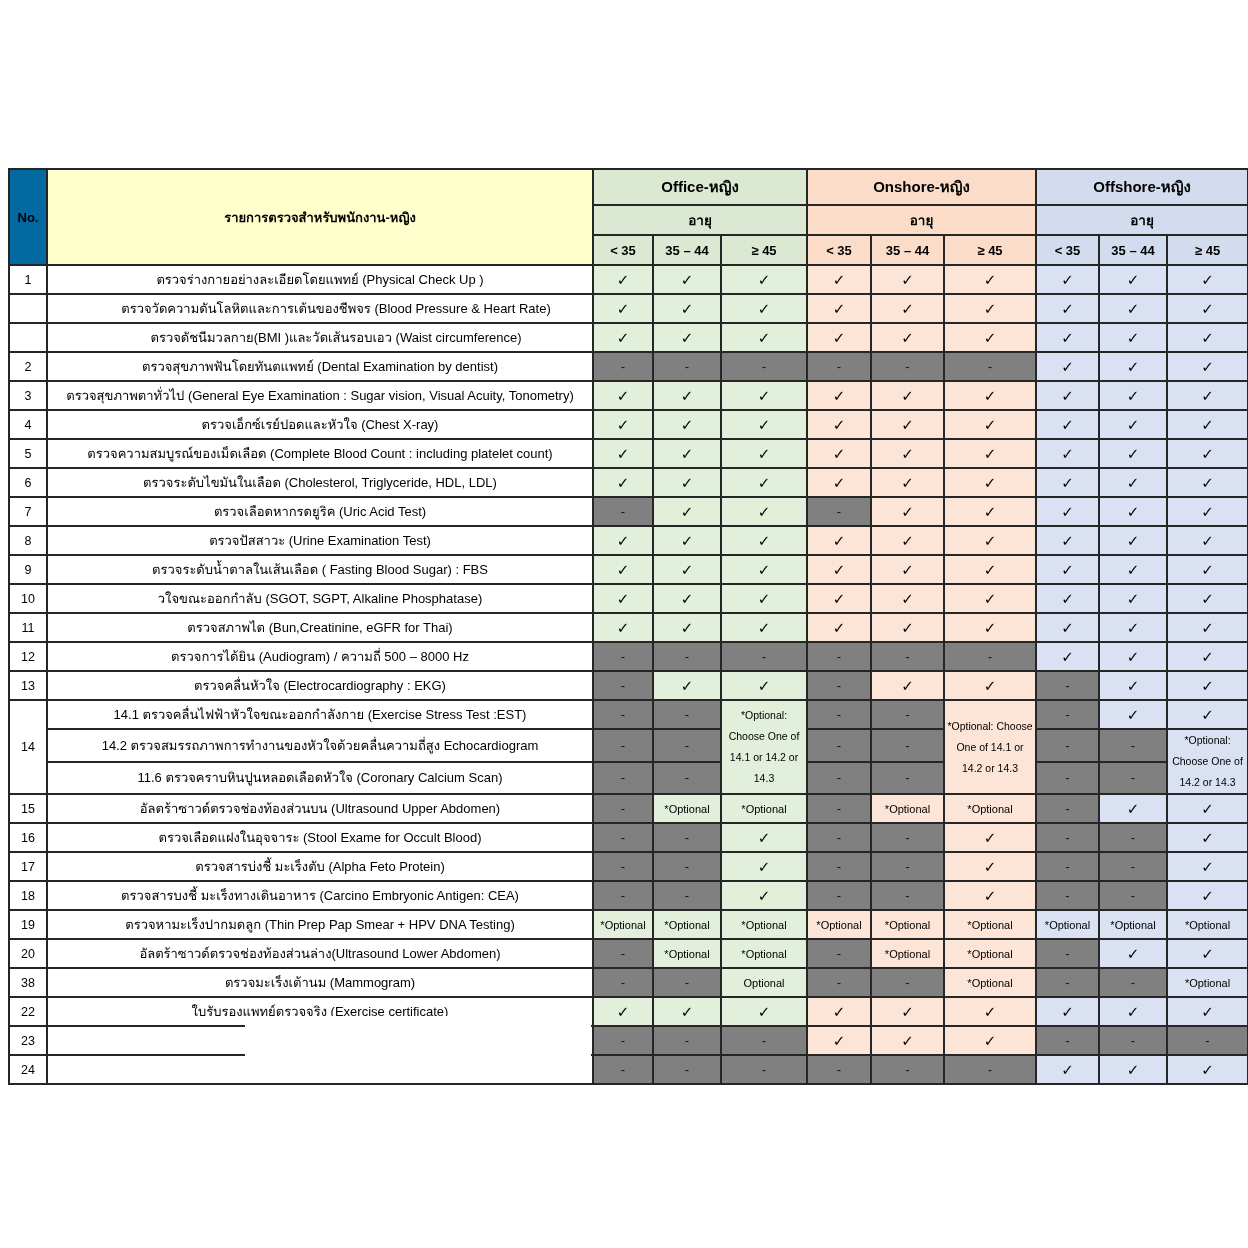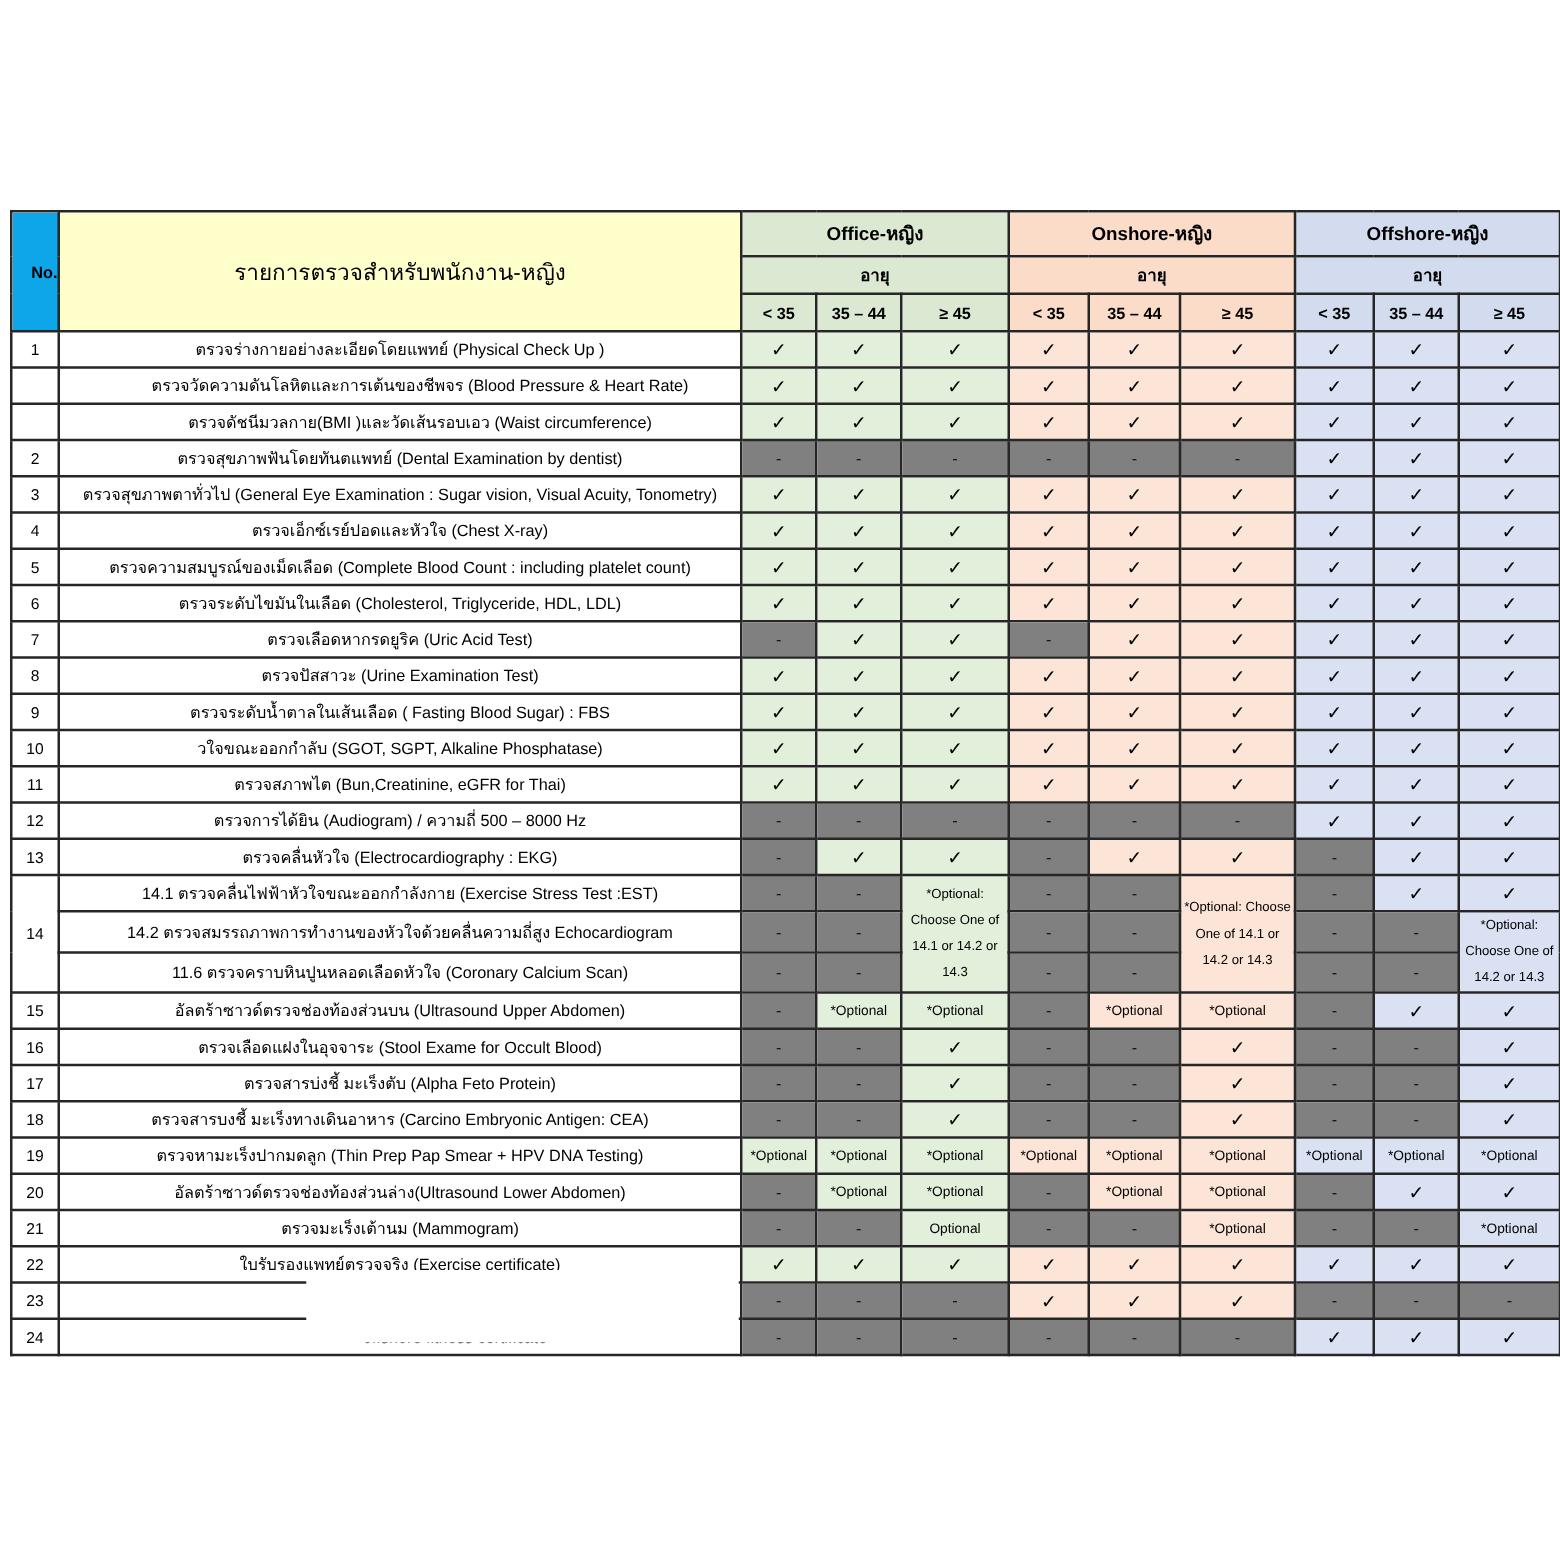--- a/index.html
+++ b/index.html
@@ -13,21 +13,21 @@
   }
   table.med th, table.med td{
     border:2px solid #262626;text-align:center;vertical-align:middle;
     padding:0;overflow:hidden;
   }
   thead tr.r-group{height:36px;}
   thead tr.r-age{height:30px;}
   thead tr.r-bands{height:30px;}
   tbody tr{height:29px;}
   th.corner-no{font-size:13px;font-weight:bold;}
-  th.corner-desc{font-size:18px;font-weight:normal;}
+  th.corner-desc{font-size:13px;font-weight:bold;}
   th.grp{font-size:15px;font-weight:bold;}
   th.agelbl{font-size:13.5px;font-weight:bold;}
   th.band{font-size:13px;font-weight:bold;}
   td.no{font-size:12.5px;background:#fff;}
   td.desc{text-align:left;padding:0 4px;font-size:13px;background:#fff;white-space:nowrap;}
   td.desc.ind1{padding-left:32px;}
   td.desc.ind2{padding-left:88px;white-space:nowrap;}
   td.ck{font-size:15px;font-weight:bold;}
   td.dash{font-size:13px;color:#111;}
   td.opt{font-size:11px;}
@@ -48,21 +48,21 @@
         <col style="width:86px">
       <col style="width:64px">
         <col style="width:73px">
         <col style="width:92px">
       <col style="width:63px">
         <col style="width:68px">
         <col style="width:81px">
     </colgroup>
     <thead>
       <tr class="r-group">
-        <th class="corner-no" rowspan="3" style="background: #0ea5e9; text-align: right;">No.</th>
+        <th class="corner-no" rowspan="3" style="background: #0369a1;">No.</th>
         <th class="corner-desc" rowspan="3" style="background: rgb(255, 255, 204);">รายการตรวจสำหรับพนักงาน-หญิง</th>
         <th class="grp" colspan="3" style="background: rgb(219, 232, 210);">Office-หญิง</th>
         <th class="grp" colspan="3" style="background: rgb(250, 220, 201);">Onshore-หญิง</th>
         <th class="grp" colspan="3" style="background: rgb(210, 220, 238);">Offshore-หญิง</th>
       </tr>
       <tr class="r-age">
         <th class="agelbl" colspan="3" style="background: rgb(219, 232, 210);">อายุ</th>
         <th class="agelbl" colspan="3" style="background: rgb(250, 220, 201);">อายุ</th>
         <th class="agelbl" colspan="3" style="background: rgb(210, 220, 238);">อายุ</th>
       </tr>
@@ -378,21 +378,21 @@
           <td class="opt" style="background: rgb(226, 239, 218);">*Optional</td>
           <td class="opt" style="background: rgb(226, 239, 218);">*Optional</td>
           <td class="dash" style="background: rgb(128, 128, 128);">-</td>
           <td class="opt" style="background: rgb(252, 228, 214);">*Optional</td>
           <td class="opt" style="background: rgb(252, 228, 214);">*Optional</td>
           <td class="dash" style="background: rgb(128, 128, 128);">-</td>
           <td class="ck" style="background: rgb(217, 225, 242);">✓</td>
           <td class="ck" style="background: rgb(217, 225, 242);">✓</td>
         </tr>
         <tr>
-          <td class="no">21</td>
+          <td class="no">38</td>
           <td class="desc">ตรวจมะเร็งเต้านม (Mammogram)</td>
           <td class="dash" style="background: rgb(128, 128, 128);">-</td>
           <td class="dash" style="background: rgb(128, 128, 128);">-</td>
           <td class="opt" style="background: rgb(226, 239, 218);">Optional</td>
           <td class="dash" style="background: rgb(128, 128, 128);">-</td>
           <td class="dash" style="background: rgb(128, 128, 128);">-</td>
           <td class="opt" style="background: rgb(252, 228, 214);">*Optional</td>
           <td class="dash" style="background: rgb(128, 128, 128);">-</td>
           <td class="dash" style="background: rgb(128, 128, 128);">-</td>
           <td class="opt" style="background: rgb(217, 225, 242);">*Optional</td>

